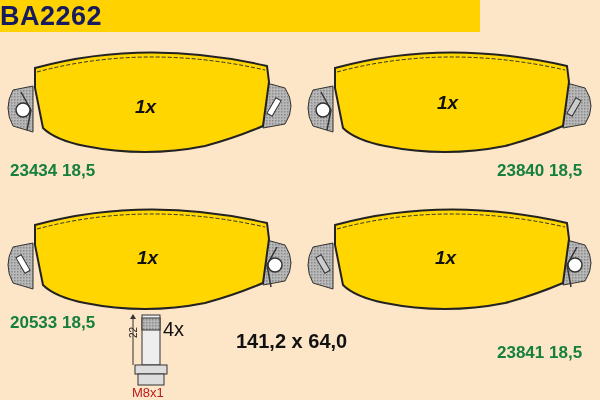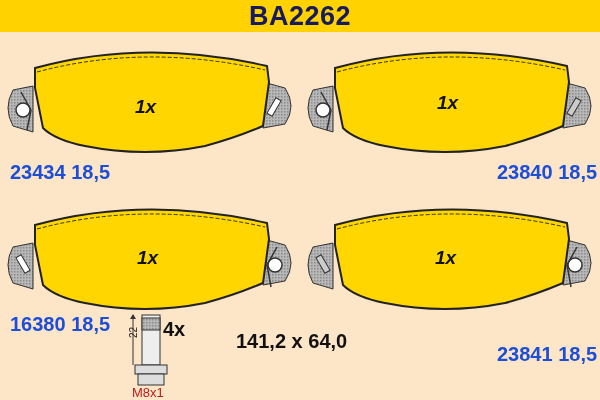--- a/index.html
+++ b/index.html
@@ -1,25 +1,25 @@
 <!DOCTYPE html>
 <html><head>
 <meta charset="utf-8">
 <style>
   html, body { margin:0; padding:0; }
   body { width:600px; height:400px; background:#fde5c8; position:relative; overflow:hidden; font-family:"Liberation Sans", sans-serif; }
-  .header { position:absolute; left:0; top:0; width:600px; height:32px; background:#ffd200; display:flex; align-items:center; justify-content:center; }
+  .header { position:absolute; left:0; top:0; width:480px; height:32px; background:#ffd200; display:flex; align-items:center; justify-content:flex-start; }
   .header-title { font-weight:bold; font-size:27px; color:#161a5e; letter-spacing:0.5px; }
   .pad { position:absolute; width:290px; height:120px;font-style:italic; }
   .pad svg { position:absolute; left:0; top:0; }
   .qty { position:absolute; font-weight:bold; font-size:19px; color:#111; }
-  .code { position:absolute; font-weight:bold; font-size:20px; color:#1d4ed8; white-space:nowrap; }
+  .code { position:absolute; font-weight:bold; font-size:17px; color:#15803d; white-space:nowrap; }
   .dims { position:absolute; left:236px; top:330px; font-weight:bold; font-size:20px; color:#111; }
   .bolt { position:absolute; left:125px; top:310px; width:60px; height:90px; }
-  .bolt-qty { position:absolute; left:163px; top:318px; font-weight:bold; font-size:20px; color:#111; }
+  .bolt-qty { position:absolute; left:163px; top:318px; font-weight:normal; font-size:20px; color:#111; }
   .bolt-spec { position:absolute; left:132px; top:385px; font-size:13px; color:#b91c1c; }
 </style>
 </head>
 <body>
 
 <div class="header">
   <span class="header-title">BA2262</span>
 </div>
 
 <div class="pad" style="left:5px;top:48px;">
@@ -61,21 +61,21 @@
     <path d="M28,38 L8,42 Q-2,60 8,78 L28,84 Z" fill="url(#hatch)" stroke="#333"></path>
     <path d="M258,34 L280,40 Q292,58 280,76 L258,80 Z" fill="url(#hatch)" stroke="#333"></path>
     <path d="M30,20 Q140,-10 262,18 L264,34 L258,78 Q230,90 200,98 Q140,110 80,98 Q50,92 38,80 L30,40 Z" fill="#ffd600" stroke="#222" stroke-width="2"></path>
     <path d="M32,24 Q140,-5 260,22" fill="none" stroke="#333" stroke-dasharray="4,2"></path>
     <rect x="15" y="50" width="6" height="18" fill="#fff" stroke="#333" transform="rotate(-30 18 59)"></rect>
     <circle cx="270" cy="60" r="7" fill="#fff" stroke="#333" stroke-width="1.5"></circle>
     <path d="M272,42 L262,60 L266,82" fill="none" stroke="#333" stroke-width="1.5"></path>
   </svg>
   <span class="qty" style="left:132px;top:42px;">1x</span>
 </div>
-<div class="code" style="left:10px;top:313px;"><span>16380</span> <span>18,5</span></div>
+<div class="code" style="left:10px;top:313px;"><span>20533</span> <span>18,5</span></div>
 
 <div class="pad" style="left:305px;top:205px;">
   <svg width="290" height="120">
     <path d="M28,38 L8,42 Q-2,60 8,78 L28,84 Z" fill="url(#hatch)" stroke="#333"></path>
     <path d="M258,34 L280,40 Q292,58 280,76 L258,80 Z" fill="url(#hatch)" stroke="#333"></path>
     <path d="M30,20 Q140,-10 262,18 L264,34 L258,78 Q230,90 200,98 Q140,110 80,98 Q50,92 38,80 L30,40 Z" fill="#ffd600" stroke="#222" stroke-width="2"></path>
     <path d="M32,24 Q140,-5 260,22" fill="none" stroke="#333" stroke-dasharray="4,2"></path>
     <rect x="15" y="50" width="6" height="18" fill="#ccc" stroke="#333" transform="rotate(-30 18 59)"></rect>
     <circle cx="270" cy="60" r="7" fill="#fff" stroke="#333" stroke-width="1.5"></circle>
     <path d="M272,42 L262,60 L266,82" fill="none" stroke="#333" stroke-width="1.5"></path>

